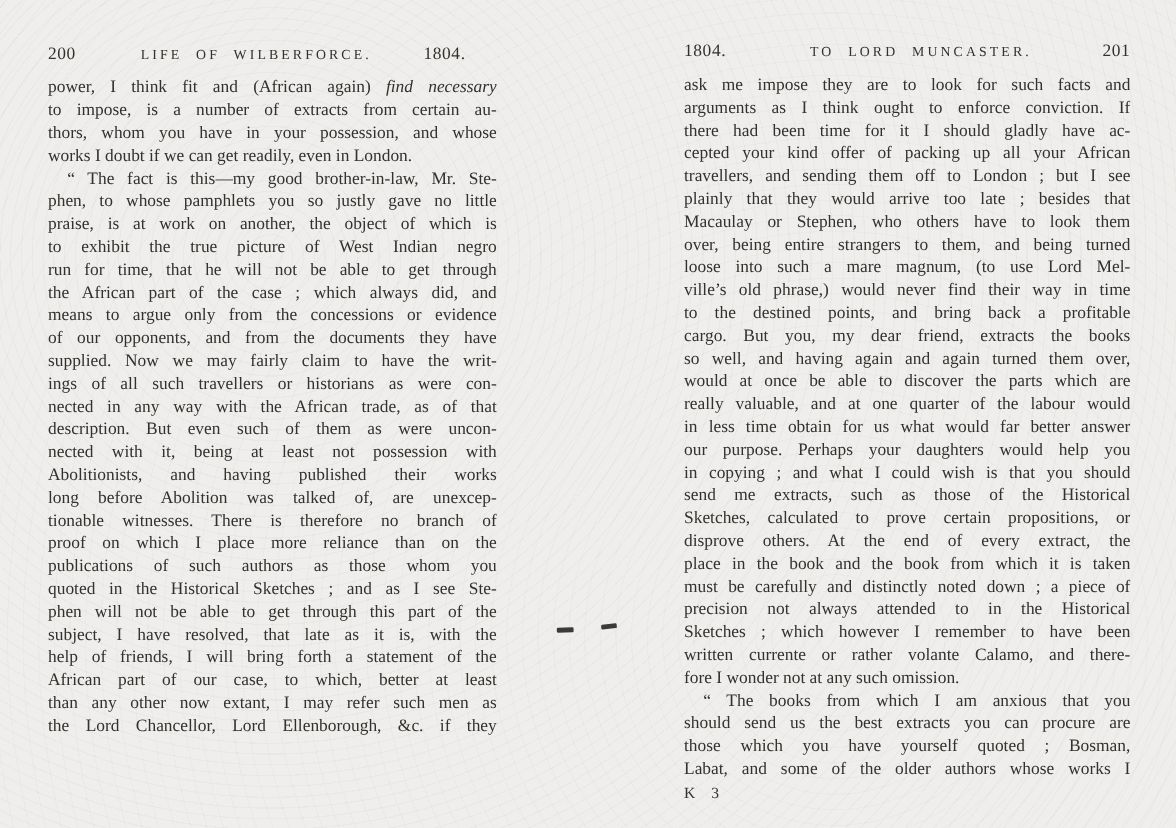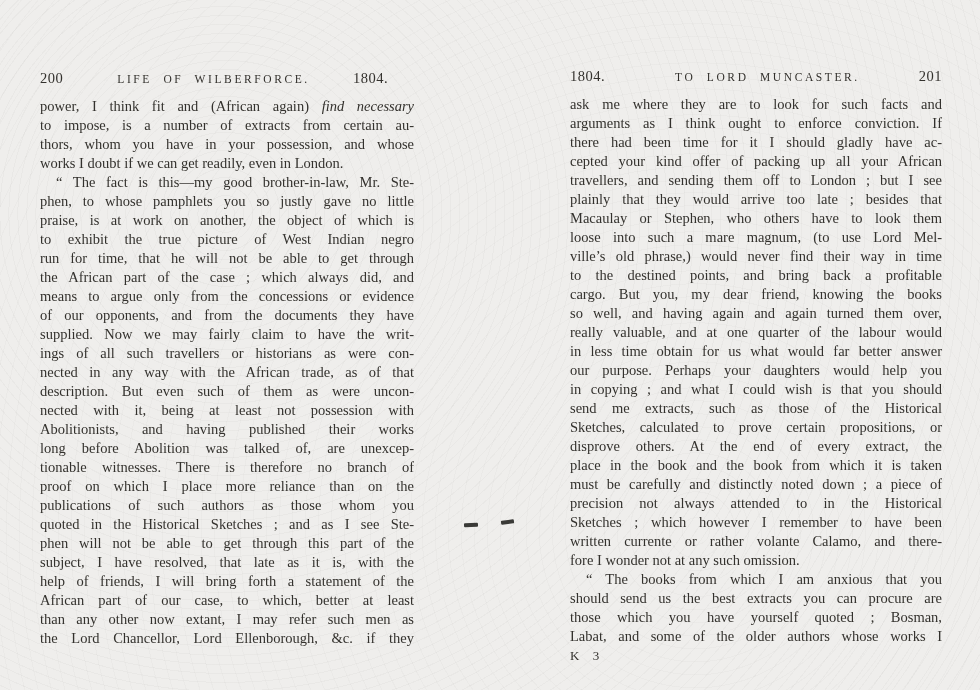--- a/index.html
+++ b/index.html
@@ -7,21 +7,21 @@
     width: 980px; height: 690px;
     position: relative;
     overflow: hidden;
     background-color: #efeeec;
     background-image:
       repeating-radial-gradient(circle at 23% 31%, rgba(125,123,118,0.05) 0 1px, transparent 1px 9px),
       repeating-radial-gradient(circle at 71% 77%, rgba(125,123,118,0.04) 0 1px, transparent 1px 13px);
     font-family: "Liberation Serif", "DejaVu Serif", serif;
     color: #33312d;
   }
-  .page { position: absolute; margin-top: 33px; }
+  .page { position: absolute; }
   #left-page  { left: 40px;  top: 36px; width: 374px; }
   #right-page { left: 570px; top: 34px; width: 372px; }
 
   .hdr {
     display: flex;
     align-items: baseline;
     height: 18px;
     line-height: 18px;
     white-space: nowrap;
   }
@@ -109,32 +109,34 @@
   </div>
 </div>
 
 <div class="page" id="right-page">
   <div class="hdr">
     <span class="year">1804.</span>
     <span class="title">TO LORD MUNCASTER.</span>
     <span class="num">201</span>
   </div>
   <div class="body">
-    <div class="ln">ask me where they are to look for such facts and</div>
+    <div class="ln">ask me impose they are to look for such facts and</div>
     <div class="ln">arguments as I think ought to enforce conviction. If</div>
     <div class="ln">there had been time for it I should gladly have ac-</div>
     <div class="ln">cepted your kind offer of packing up all your African</div>
     <div class="ln">travellers, and sending them off to London ; but I see</div>
     <div class="ln">plainly that they would arrive too late ; besides that</div>
     <div class="ln">Macaulay or Stephen, who others have to look them</div>
+    <div class="ln">over, being entire strangers to them, and being turned</div>
     <div class="ln">loose into such a mare magnum, (to use Lord Mel-</div>
     <div class="ln">ville’s old phrase,) would never find their way in time</div>
     <div class="ln">to the destined points, and bring back a profitable</div>
-    <div class="ln">cargo. But you, my dear friend, knowing the books</div>
+    <div class="ln">cargo. But you, my dear friend, extracts the books</div>
     <div class="ln">so well, and having again and again turned them over,</div>
+    <div class="ln">would at once be able to discover the parts which are</div>
     <div class="ln">really valuable, and at one quarter of the labour would</div>
     <div class="ln">in less time obtain for us what would far better answer</div>
     <div class="ln">our purpose. Perhaps your daughters would help you</div>
     <div class="ln">in copying ; and what I could wish is that you should</div>
     <div class="ln">send me extracts, such as those of the Historical</div>
     <div class="ln">Sketches, calculated to prove certain propositions, or</div>
     <div class="ln">disprove others. At the end of every extract, the</div>
     <div class="ln">place in the book and the book from which it is taken</div>
     <div class="ln">must be carefully and distinctly noted down ; a piece of</div>
     <div class="ln">precision not always attended to in the Historical</div>

